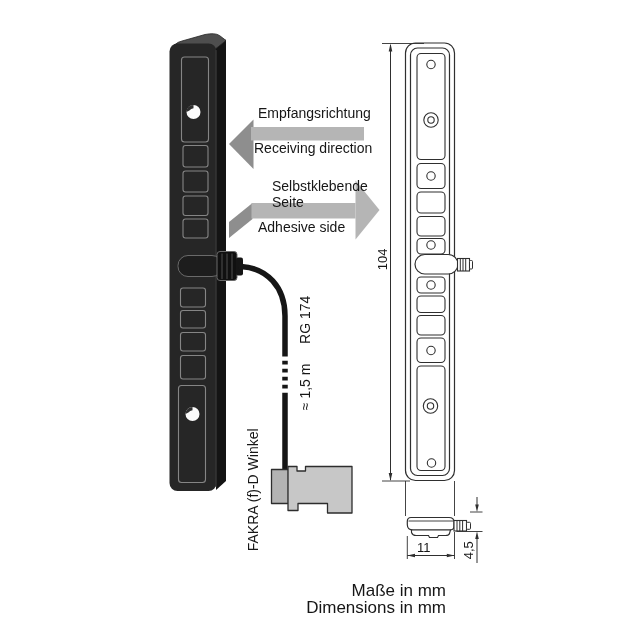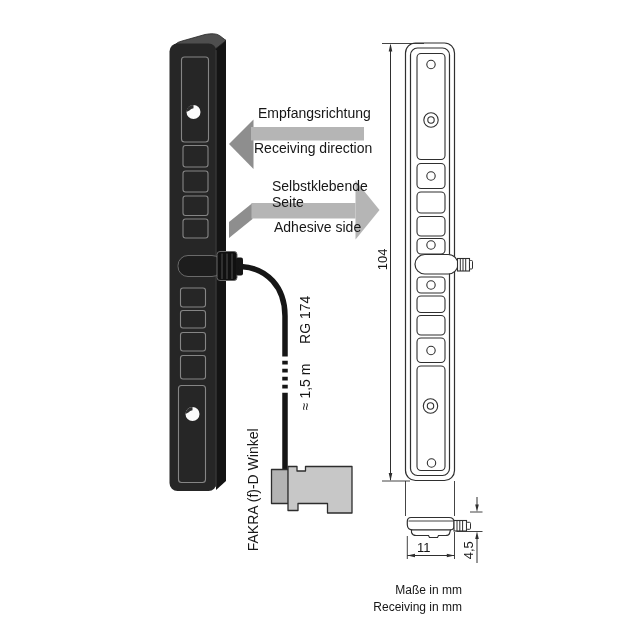--- a/index.html
+++ b/index.html
@@ -5,21 +5,21 @@
   html,body { margin:0; padding:0; background:#fff; }
   .stage {
     position:relative; width:640px; height:640px; background:#ffffff;
     font-family:"Liberation Sans", sans-serif; color:#161616; overflow:hidden;
   }
   .stage svg { position:absolute; left:0; top:0; }
   .lbl { position:absolute; font-size:14px; line-height:1.12; white-space:nowrap; color:#161616; }
   .rot { transform:rotate(-90deg); text-align:center; }
   .dim { font-size:13px; }
   .wrap2 { white-space:normal; width:106px; }
-  .footer { position:absolute; left:300px; top:582px; width:162px; text-align:right; font-size:12px; line-height:17px; }
+  .footer { position:absolute; left:284px; top:582px; width:162px; text-align:right; font-size:17px; line-height:17px; }
 </style>
 </head>
 <body>
 
 <div class="stage">
 
 <svg width="640" height="640" viewBox="0 0 640 640">
 
   <g>
 
@@ -154,28 +154,28 @@
     <line x1="470" y1="512" x2="482.5" y2="512" stroke-width="0.9"></line>
     <line x1="456.5" y1="531.5" x2="482.5" y2="531.5" stroke-width="0.9"></line>
     <polygon points="477,531.5 475.2,539 478.8,539" stroke="none"></polygon>
     <line x1="477" y1="538.5" x2="477" y2="563"></line>
   </g>
 </svg>
 
   <div class="lbl" style="left:258px; top:106px;">Empfangsrichtung</div>
   <div class="lbl" style="left:254px; top:141px;text-align:center;">Receiving direction</div>
   <div class="lbl wrap2" style="left:272px; top:169px;margin-top:10px;">Selbstklebende Seite</div>
-  <div class="lbl" style="left:258px; top:220px;margin-left:16px;">Adhesive side</div>
+  <div class="lbl" style="left:258px; top:220px;">Adhesive side</div>
 
   <div class="lbl rot" style="left:184px; top:482px; width:140px;">FAKRA (f)-D Winkel</div>
   <div class="lbl rot" style="left:276px; top:379px; width:60px;">≈ 1,5 m</div>
   <div class="lbl rot" style="left:276px; top:312px; width:60px;">RG 174</div>
 
   <div class="lbl dim rot" style="left:366px; top:251.5px; width:34px;">104</div>
   <div class="lbl dim" style="left:417px; top:541px; width:28px; text-align:left;">11</div>
   <div class="lbl dim rot" style="left:454px; top:543px; width:30px;">4,5</div>
 
   <div class="footer">
     <div>Maße in mm</div>
-    <div>Receiving in mm</div>
+    <div>Dimensions in mm</div>
   </div>
 
 </div>
 
 </body></html>

